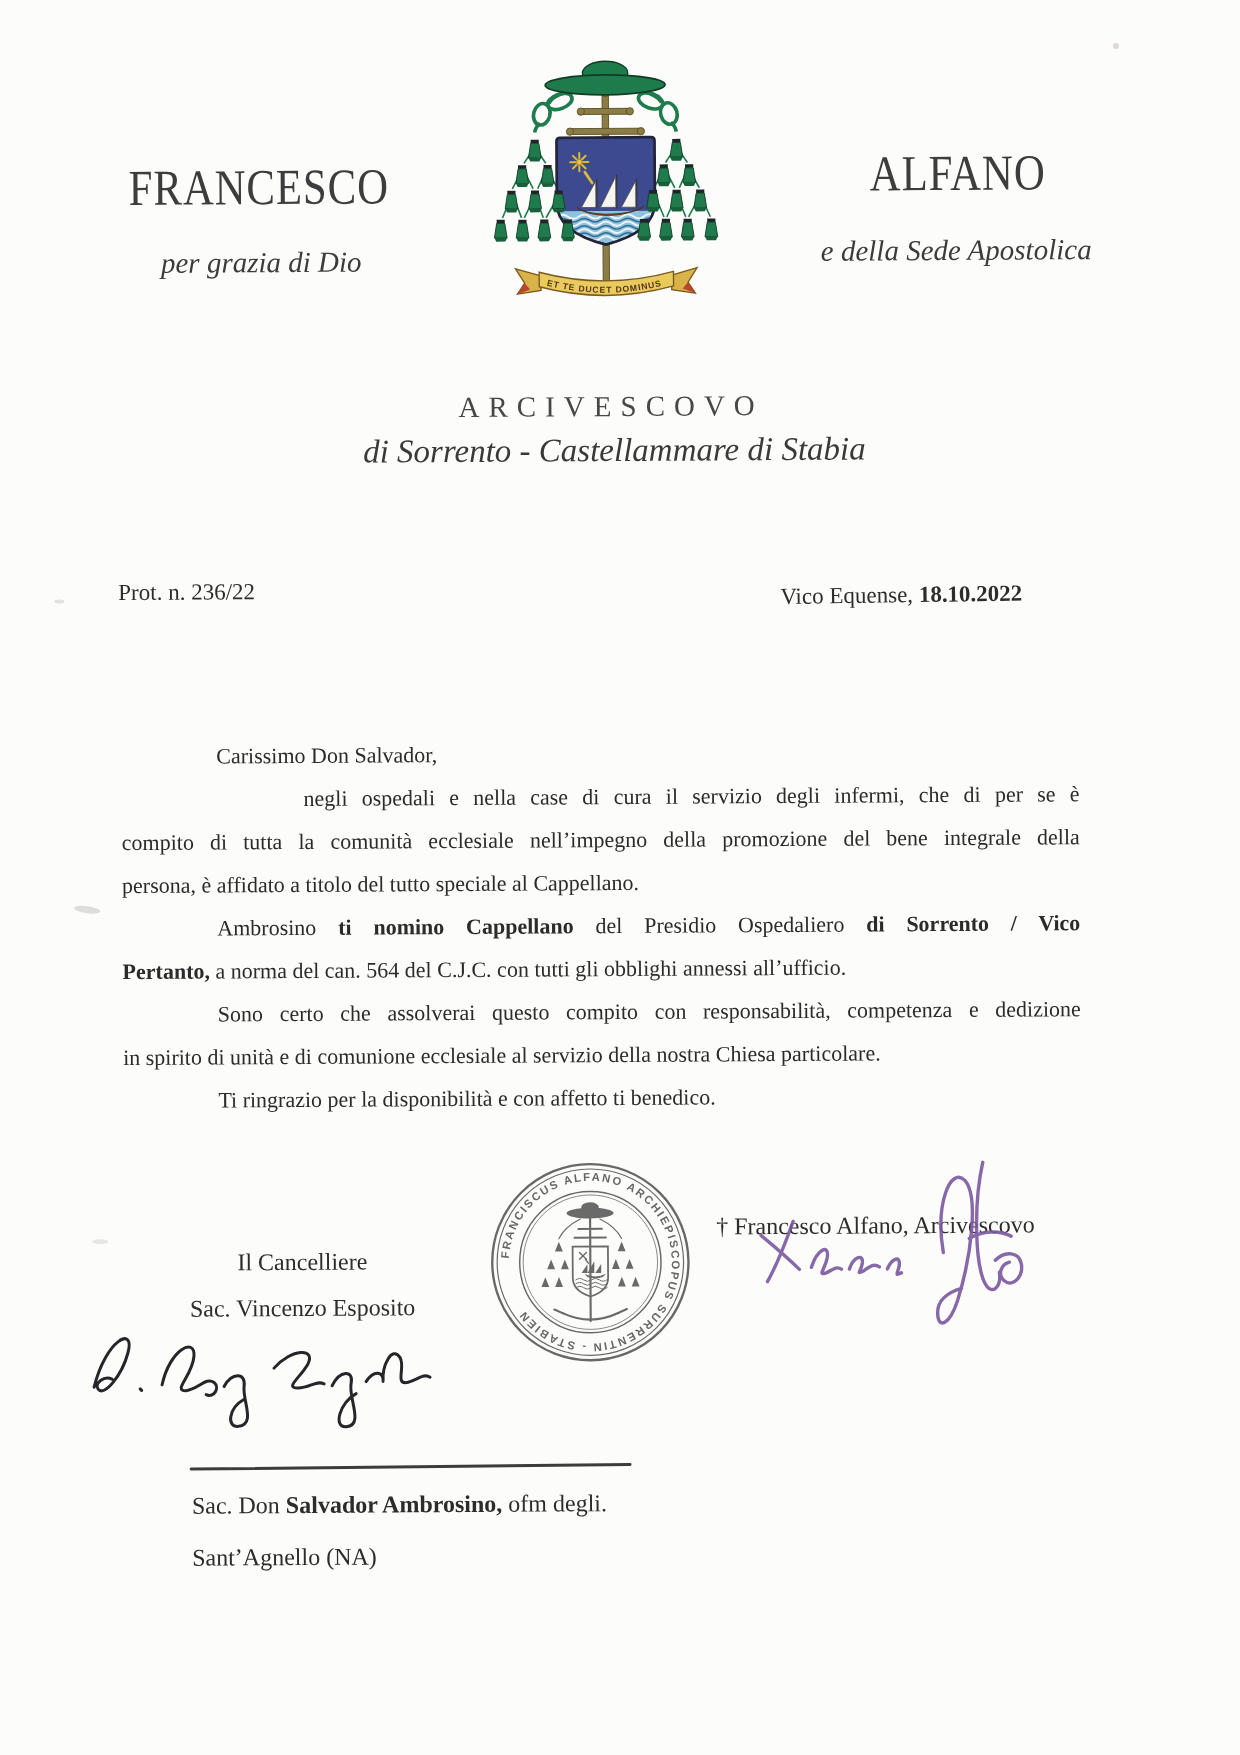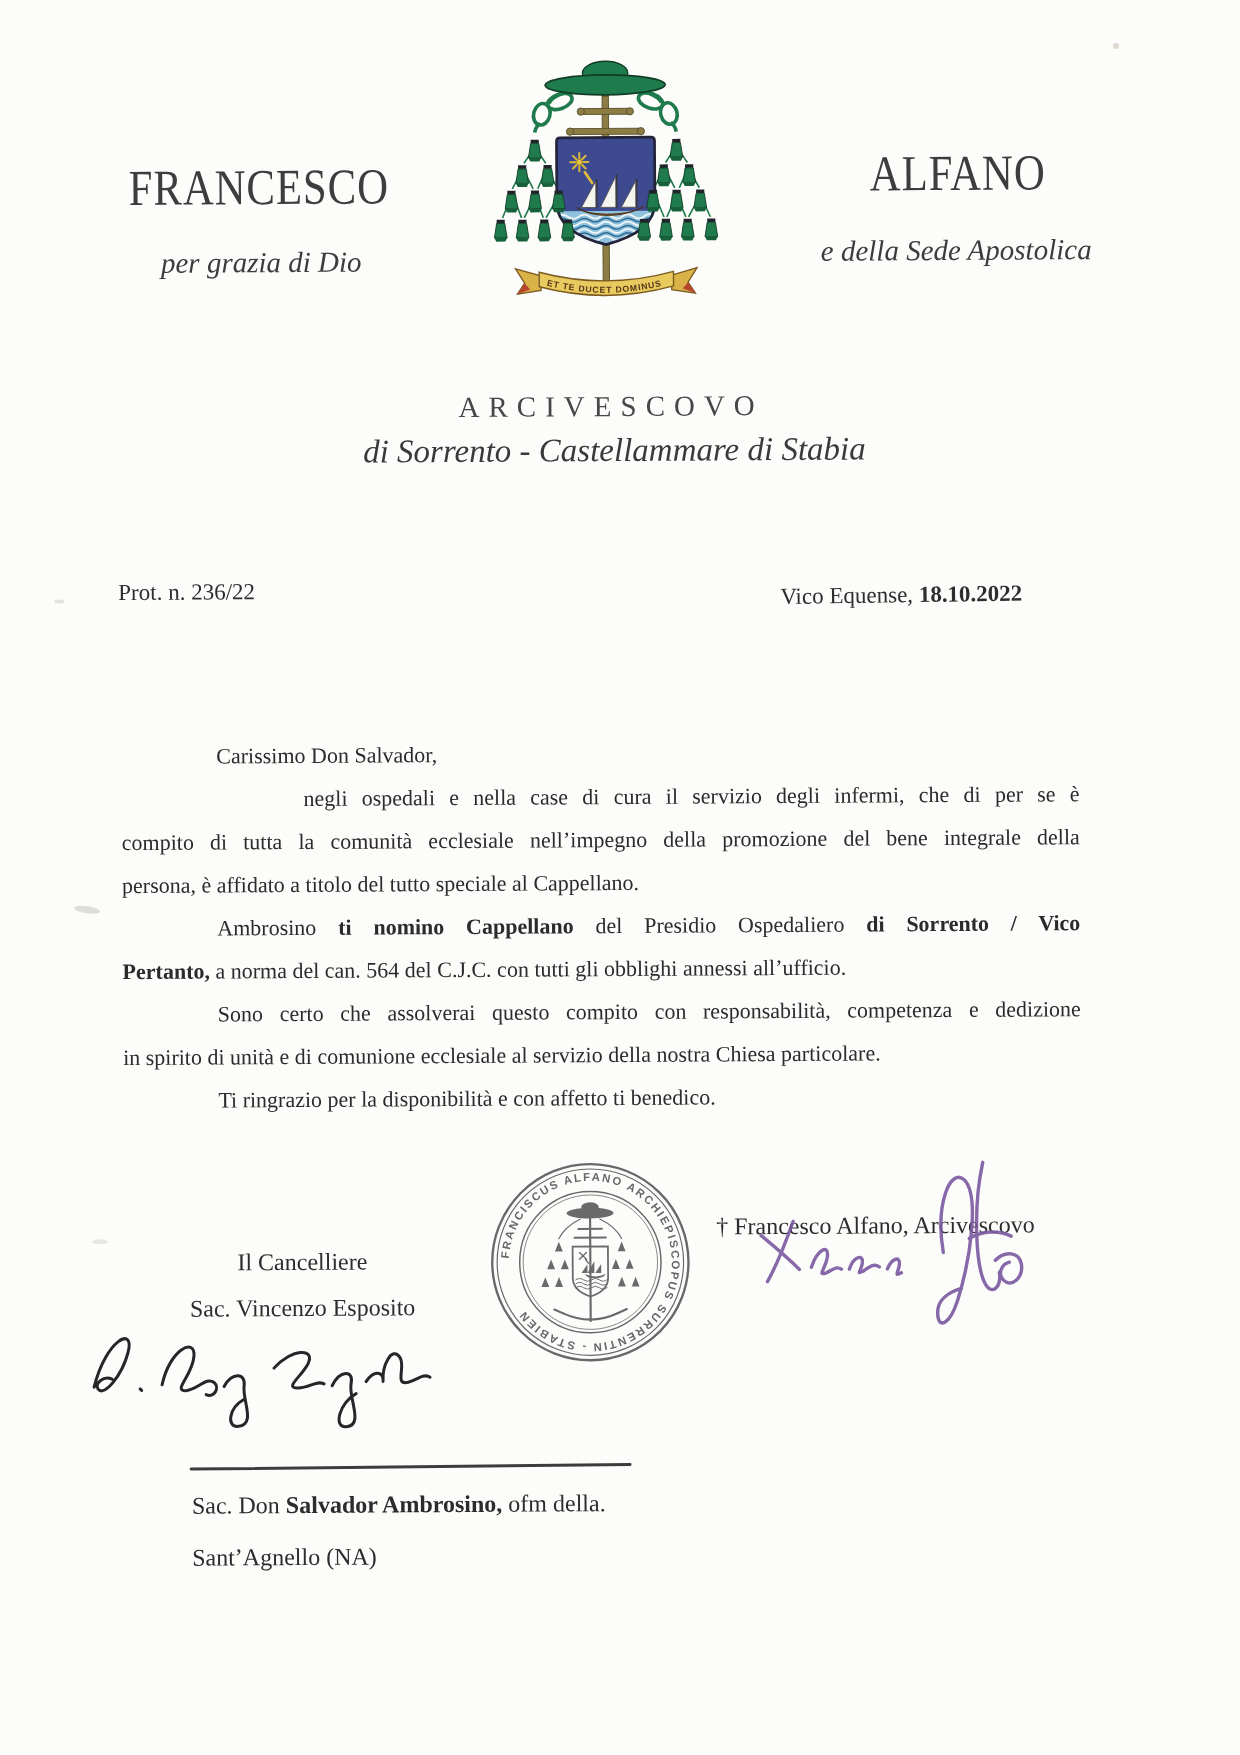--- a/index.html
+++ b/index.html
@@ -289,21 +289,21 @@
       <path d="M236,20 C226,64 228,124 238,142 C244,153 254,146 252,130"></path>
       <path d="M222,96 C236,88 252,88 264,94"></path>
       <path d="M248,118 C258,108 272,110 274,122 C276,136 264,146 256,138 C250,132 254,122 262,120"></path>
     </g>
   </svg>
 
   <div class="abs rule"></div>
   <div class="abs addr" style="left:188px;top:1490px;">
     <span>Sac. Don</span>
     <b>Salvador Ambrosino,</b>
-    <span>ofm della.</span>
+    <span>ofm degli.</span>
   </div>
   <div class="abs addr" style="left:188px;top:1542px;">Sant’Agnello (NA)</div>
 
   <div class="speck" style="left:1118px;top:46px;width:6px;height:6px;background:#c9c2b6;opacity:.6;"></div>
   <div class="speck" style="left:56px;top:596px;width:10px;height:4px;background:#c5c5c5;opacity:.5;"></div>
   <div class="speck" style="left:74px;top:903px;width:26px;height:7px;background:#b8b8b8;opacity:.45;transform:rotate(8deg);"></div>
   <div class="speck" style="left:90px;top:1236px;width:16px;height:5px;background:#c5c5c5;opacity:.4;"></div>
 
 </div>
 

